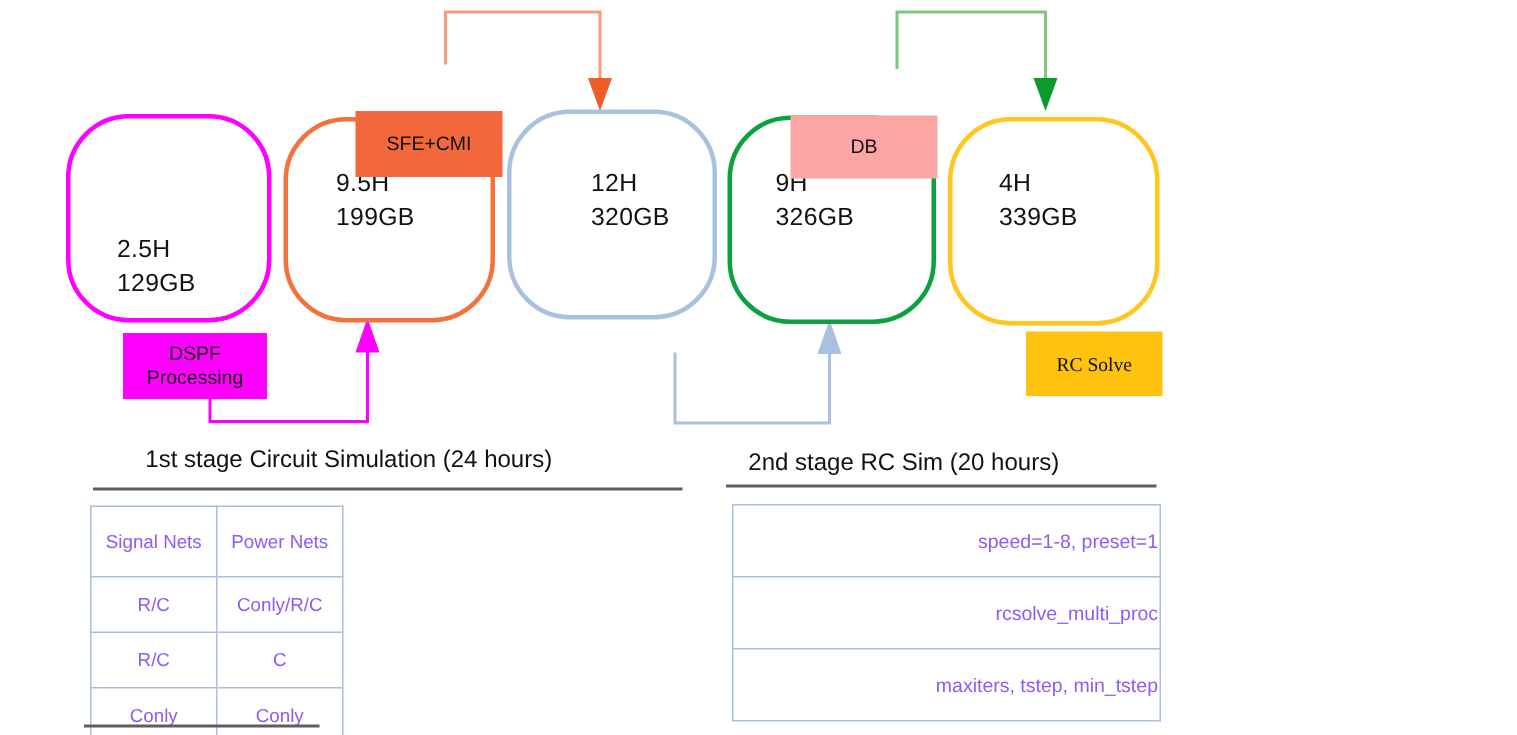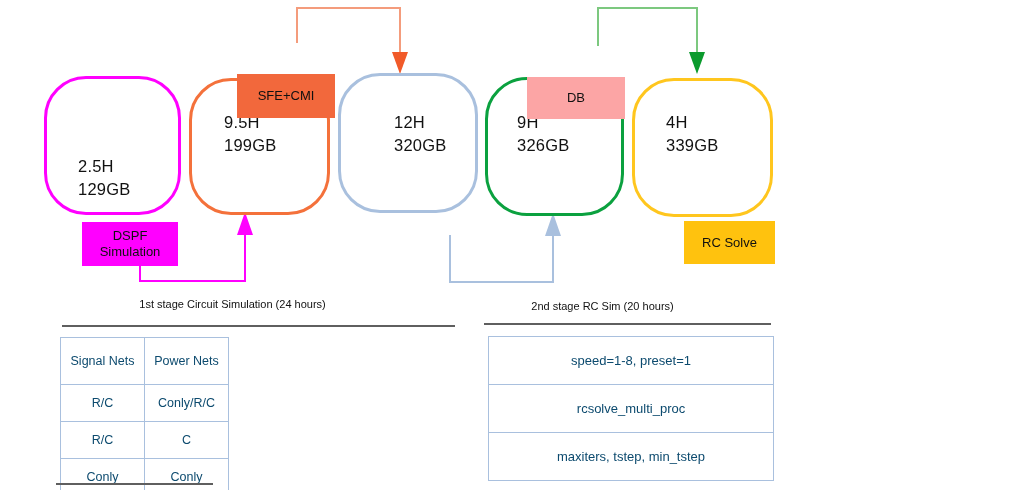--- a/index.html
+++ b/index.html
@@ -27,38 +27,38 @@
   .st4{left:517px;top:111px;}
   .st5{left:666px;top:111px;}
   .tag{
     position:absolute;z-index:3;display:flex;align-items:center;justify-content:center;
     text-align:center;font-size:13px;line-height:16px;color:#101010;margin-top:31px;
   }
   .tag-dspf{left:82px;top:191px;width:96px;height:44px;background:#ff00ff;}
   .tag-sfe{left:237px;top:43px;width:98px;height:44px;background:#f2683c;}
   .tag-dctran{left:382px;top:193px;width:100px;height:42px;background:#a3bcde;}
   .tag-db{left:527px;top:46px;width:98px;height:42px;background:#fca5a5;}
-  .tag-rcsolve{left:684px;top:190px;width:91px;height:43px;background:#ffc20e;}
+  .tag-rcsolve{left:684px;top:190px;width:91px;height:43px;background:#ffc20e;font-family:Liberation Serif, serif;}
   
-  .group-title{position:absolute;z-index:2;font-size:11px;text-align:center;white-space:nowrap;}
+  .group-title{position:absolute;z-index:2;font-size:16px;text-align:center;white-space:nowrap;}
   .gt1{left:35px;top:298px;width:395px;}
   .gt2{left:455px;top:300px;width:295px;}
   .rule{position:absolute;z-index:2;height:2px;background:#5f5f5f;}
   .rule1{left:62px;top:325px;width:393px;}
   .rule2{left:484px;top:323px;width:287px;}
   .rule3{left:56px;top:483px;width:157px;}
   table{border-collapse:collapse;position:absolute;z-index:2;background:#fff;}
-  td{border:1px solid #a9c0de;font-size:12.5px;color:#0c4a6e;}
+  td{border:1px solid #a9c0de;font-size:12.5px;color:#8b5cf6;}
   .nets-table{left:60px;top:337px;}
   .nets-table td{width:75px;text-align:center;padding:2px 4px;height:32px;}
   .nets-table .hdr td{height:42px;line-height:16px;}
   .params-table{left:227px;top:337px;}
   .params-table td{width:227px;height:46px;padding-left:10px;font-size:12.5px;white-space:nowrap;}
   .rc-table{left:488px;top:336px;}
-  .rc-table td{width:282px;height:45px;text-align:center;font-size:13px;white-space:nowrap;}
+  .rc-table td{width:282px;height:45px;text-align:right;font-size:13px;white-space:nowrap;}
 </style>
 </head>
 <body>
 
 <div class="canvas">
 
   <svg class="arrows" width="1011" height="300" viewBox="0 0 1011 300">
     <g>
       <polyline points="140,235 140,281 245,281 245,234" fill="none" stroke="#ff00ff" stroke-width="2"></polyline>
       <polygon points="245,212 237,235 253,235" fill="#ff00ff"></polygon>
@@ -98,21 +98,21 @@
   <div class="stat st4">
     <span>9H</span>
     <span>326GB</span>
   </div>
   <div class="stat st5">
     <span>4H</span>
     <span>339GB</span>
   </div>
 
   <div class="tag tag-dspf">
-    <span>DSPF Simulation</span>
+    <span>DSPF Processing</span>
   </div>
   <div class="tag tag-sfe">
     <span>SFE+CMI</span>
   </div>
   <div class="tag tag-db">
     <span>DB</span>
   </div>
   <div class="tag tag-rcsolve">
     <span>RC Solve</span>
   </div>

